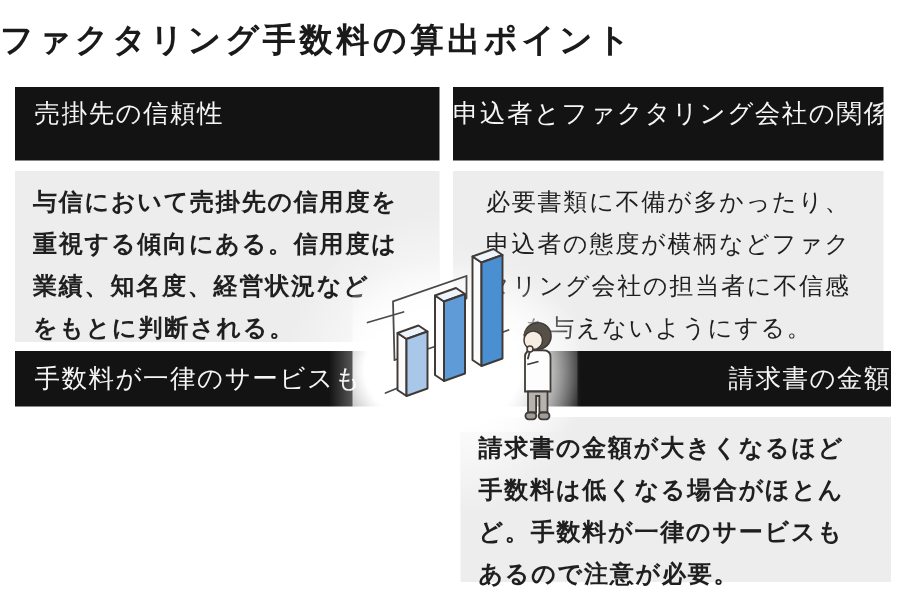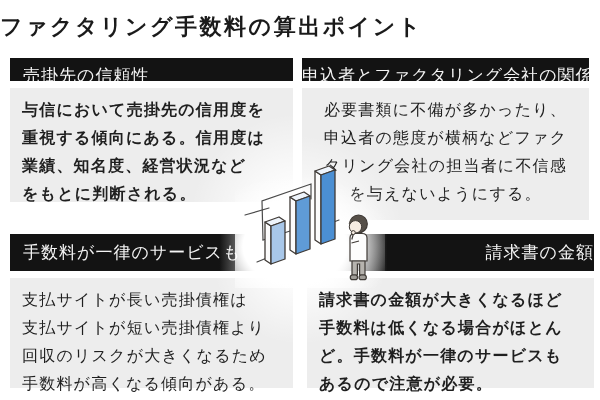--- a/index.html
+++ b/index.html
@@ -11,21 +11,21 @@
     position:absolute;left:0;top:12px;width:600px;margin:0;
     font-size:22px;font-weight:bold;color:#1a1a1a;
     letter-spacing:2.5px;
   }
   .quad{position:absolute;}
   .q-tl{left:10px;top:58px;width:283px;}
   .q-tr{left:302px;top:58px;width:287px;}
   .q-bl{left:10px;top:234px;width:283px;}
   .q-br{left:307px;top:234px;width:287px;}
   .qheader{
-    height:23px;line-height:35px;background:#131313;color:#f5f5f5;
+    height:49px;line-height:35px;background:#131313;color:#f5f5f5;
     font-size:17px;letter-spacing:1px;white-space:nowrap;overflow:hidden;
   }
   .q-tl .qheader{padding-left:13px;}
   .q-tr .qheader{text-align:center;}
   .q-bl .qheader{
     height:37px;line-height:37px;padding-left:13px;
     background:linear-gradient(to right,#131313 0%,#131313 74%,rgba(19,19,19,0) 93%);
   }
   .q-br .qheader{
     height:37px;line-height:37px;text-align:right;
@@ -78,24 +78,20 @@
   <section class="quad q-tr">
     <div class="qheader">申込者とファクタリング会社の関係</div>
     <p class="qbody">必要書類に不備が多かったり、
 申込者の態度が横柄などファク
 タリング会社の担当者に不信感
 を与えないようにする。</p>
   </section>
 
   <section class="quad q-bl">
     <div class="qheader">手数料が一律のサービスも</div>
-    <p class="qbody">支払サイトが長い売掛債権は
-支払サイトが短い売掛債権より
-回収のリスクが大きくなるため
-手数料が高くなる傾向がある。</p>
   </section>
 
   <section class="quad q-br">
     <div class="qheader">請求書の金額</div>
     <p class="qbody">請求書の金額が大きくなるほど
 手数料は低くなる場合がほとん
 ど。手数料が一律のサービスも
 あるので注意が必要。</p>
   </section>
 

